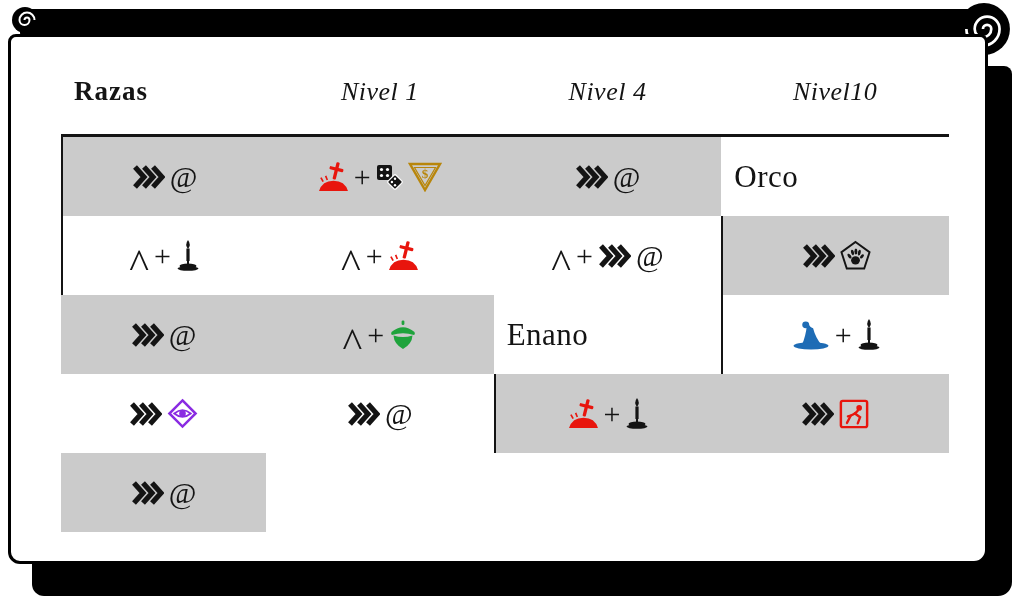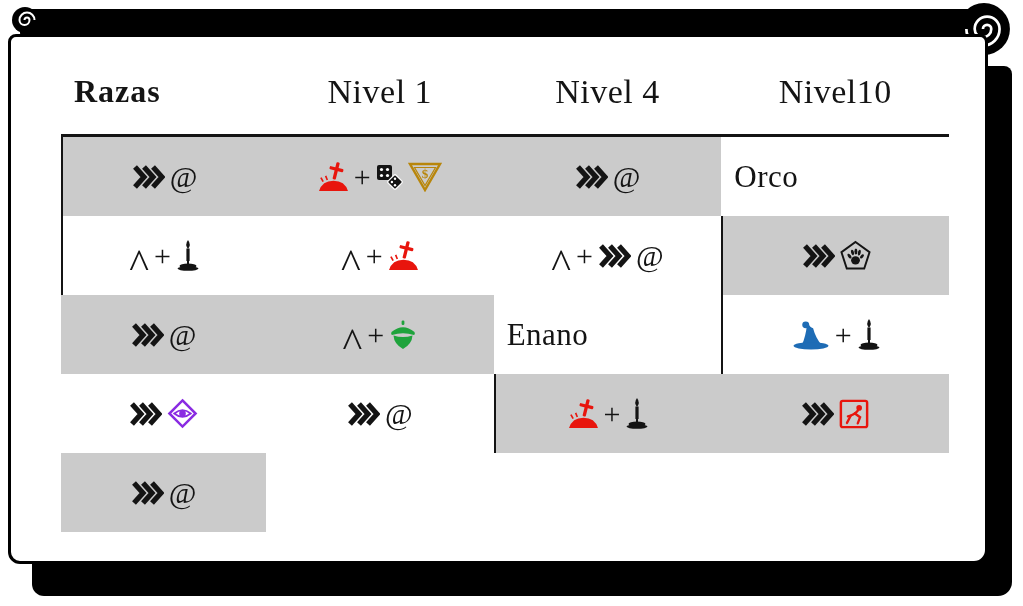--- a/index.html
+++ b/index.html
@@ -22,22 +22,22 @@
     padding: 12px 36px 0 50px;
   }
   .table {
     display: grid;
     grid-template-columns: 205px 1fr 1fr 1fr;
     grid-template-rows: 88px repeat(5, 79px);
     width: 100%;
   }
   .cell { display: flex; align-items: center; }
   .head { border-bottom: 3px solid #141414; }
-  .title { font-size: 32px; font-weight: bold; padding-left: 13px; letter-spacing: 1px; text-align: right; }
-  .col { justify-content: center; font-size: 34px; letter-spacing: 0.5px; }
+  .title { font-size: 27px; font-weight: bold; padding-left: 13px; letter-spacing: 1px; text-align: right; }
+  .col { justify-content: center; font-size: 26px; letter-spacing: 0.5px; font-style: italic; }
   .race-cell { font-size: 31px; padding-left: 13px; letter-spacing: 0.5px; }
   .data-cell { justify-content: center; gap: 5px; font-size: 30px; }
   .data-cell.divider { border-left: 2.5px solid #141414; }
   .shaded { background: #cbcbcb; }
   .tok { line-height: 1; }
   .tok.caret { font-size: 42px; transform: translateY(8px); }
   .icon { display: inline-flex; align-items: center; }
   .icon svg { display: block; }
 </style>
 </head>

